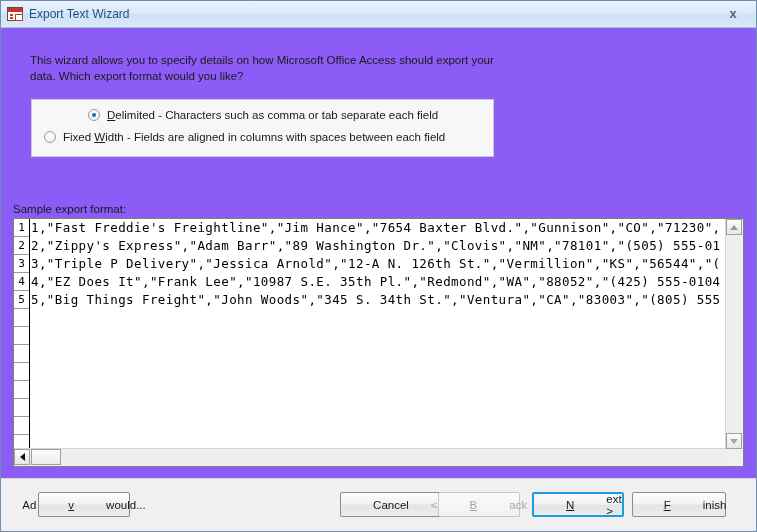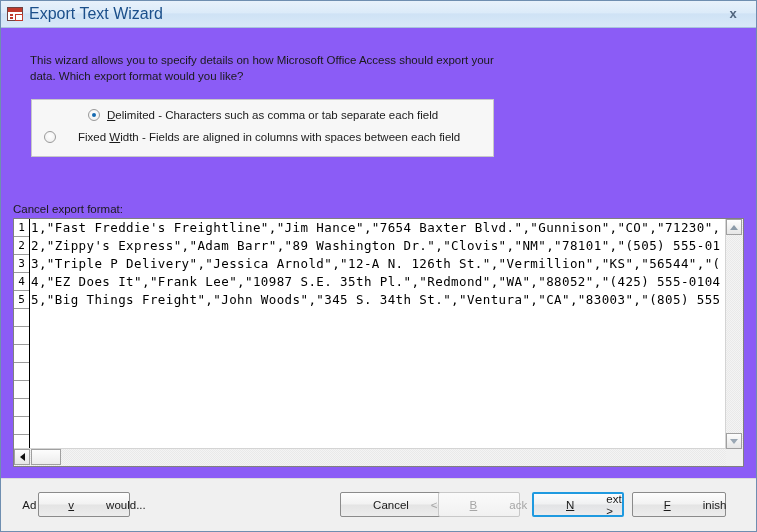--- a/index.html
+++ b/index.html
@@ -50,21 +50,21 @@
     background: #c0392b;
   }
   .title-icon .cell {
     position: absolute;
     background: #c0392b;
   }
   .title-icon .c1 { left: 2px; top: 6px; width: 3px; height: 2px; }
   .title-icon .c2 { left: 2px; top: 9px; width: 3px; height: 2px; }
   .title-icon .c3 { left: 7px; top: 6px; width: 6px; height: 5px; border:1px solid #c0392b; background:#fff; }
   .title-text {
-    font-size: 16px;
+    font-size: 12px;
     color: #1b4f8a;
     font-family: "Liberation Sans", sans-serif;
   }
   .title-close {
     position: absolute;
     right: 6px;
     top: 3px;
     width: 34px;
     height: 19px;
     display: flex;
@@ -103,21 +103,21 @@
   }
   .radio-row {
     position: absolute;
     left: 12px;
     display: flex;
     align-items: center;
     font-size: 11.5px;
     color: #1a1a1a;
   }
   .radio-row.r1 { top: 9px; padding-left: 44px; }
-  .radio-row.r2 { top: 31px; gap: 15px; }
+  .radio-row.r2 { top: 31px; }
   .radio {
     width: 12px;
     height: 12px;
     border-radius: 50%;
     box-sizing: border-box;
     border: 1px solid #9a9a9a;
     background: radial-gradient(circle at 50% 40%, #ffffff 0%, #f2f2f2 70%, #e4e4e4 100%);
     margin-right: 7px;
     position: relative;
     flex: none;
@@ -323,21 +323,21 @@
         <span><span></span><span class="u">D</span><span>elimited - Characters such as comma or tab separate each field</span></span>
       </div>
 
       <div class="radio-row r2">
         <span class="radio"></span>
         <span><span>Fixed </span><span class="u">W</span><span>idth - Fields are aligned in columns with spaces between each field</span></span>
       </div>
 
     </div>
 
-    <div class="sample-label">Cancel export format:</div>
+    <div class="sample-label">Sample export format:</div>
 
     <div class="grid">
       <div class="grid-inner">
 
         <div class="rownum-col">
           <div class="rownum">1</div>
           <div class="rownum">2</div>
           <div class="rownum">3</div>
           <div class="rownum">4</div>
           <div class="rownum">5</div>

